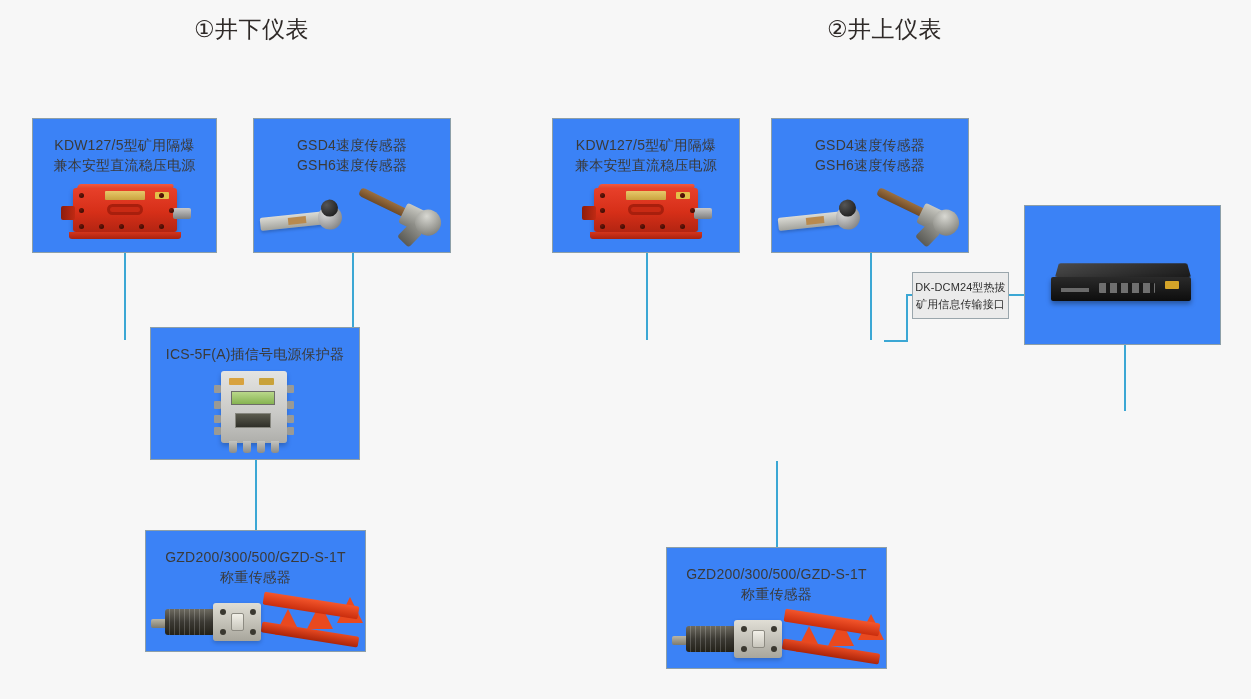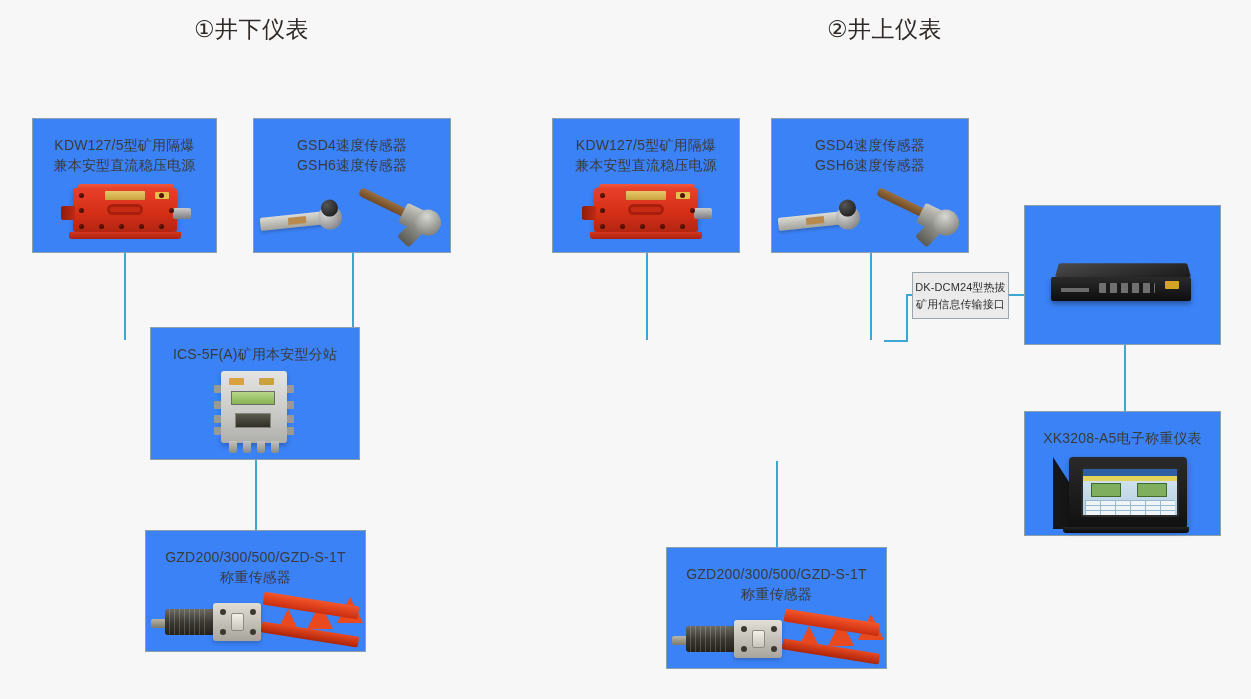--- a/index.html
+++ b/index.html
@@ -254,21 +254,21 @@
           <div class="sB-rod"></div>
             <div class="sB-joint"></div>
           <div class="sB-tail"></div>
             <div class="sB-head"></div>
         </div>
       </div>
     </div>
   </div>
 
   <div class="node" style="left:150px; top:327px; width:210px; height:133px;">
-    <div class="caption">ICS-5F(A)矿用本安型分站</div>
+    <div class="caption">ICS-5F(A)插信号电源保护器</div>
     <div class="art">
       <div class="art-sub">
         <div class="sub-body"></div>
         <div class="sub-tagL"></div>
           <div class="sub-tagR"></div>
         <div class="sub-lcd"></div>
           <div class="sub-panel"></div>
         <div class="sub-lug" style="left:5px; top:16px;"></div>
         <div class="sub-lug" style="left:5px; top:32px;"></div>
         <div class="sub-lug" style="left:5px; top:46px;"></div>
@@ -377,36 +377,20 @@
       <div class="art-rack">
         <div class="rk-top"></div>
         <div class="rk-front"></div>
         <div class="rk-ports"></div>
         <div class="rk-badge"></div>
         <div class="rk-text"></div>
       </div>
     </div>
   </div>
 
-  <div class="node" style="left:1024px; top:411px; width:197px; height:125px;">
-    <div class="caption">XK3208-A5电子称重仪表</div>
-    <div class="art">
-      <div class="art-term">
-        <div class="tm-wedge"></div>
-        <div class="tm-case"></div>
-        <div class="tm-screen"></div>
-        <div class="tm-bar"></div>
-        <div class="tm-yellow"></div>
-        <div class="tm-cellA"></div>
-        <div class="tm-cellB"></div>
-        <div class="tm-grid"></div>
-        <div class="tm-foot"></div>
-      </div>
-    </div>
-  </div>
 
 
   <div class="node" style="left:666px; top:547px; width:221px; height:122px;">
     <div class="caption">GZD200/300/500/GZD-S-1T
 称重传感器</div>
     <div class="art">
       <div class="art-load">
         <div class="rf-tri" style="left:124px; top:24px;"></div>
         <div class="rf-tri" style="left:156px; top:18px;"></div>
         <div class="rf-tri" style="left:186px; top:12px;"></div>

